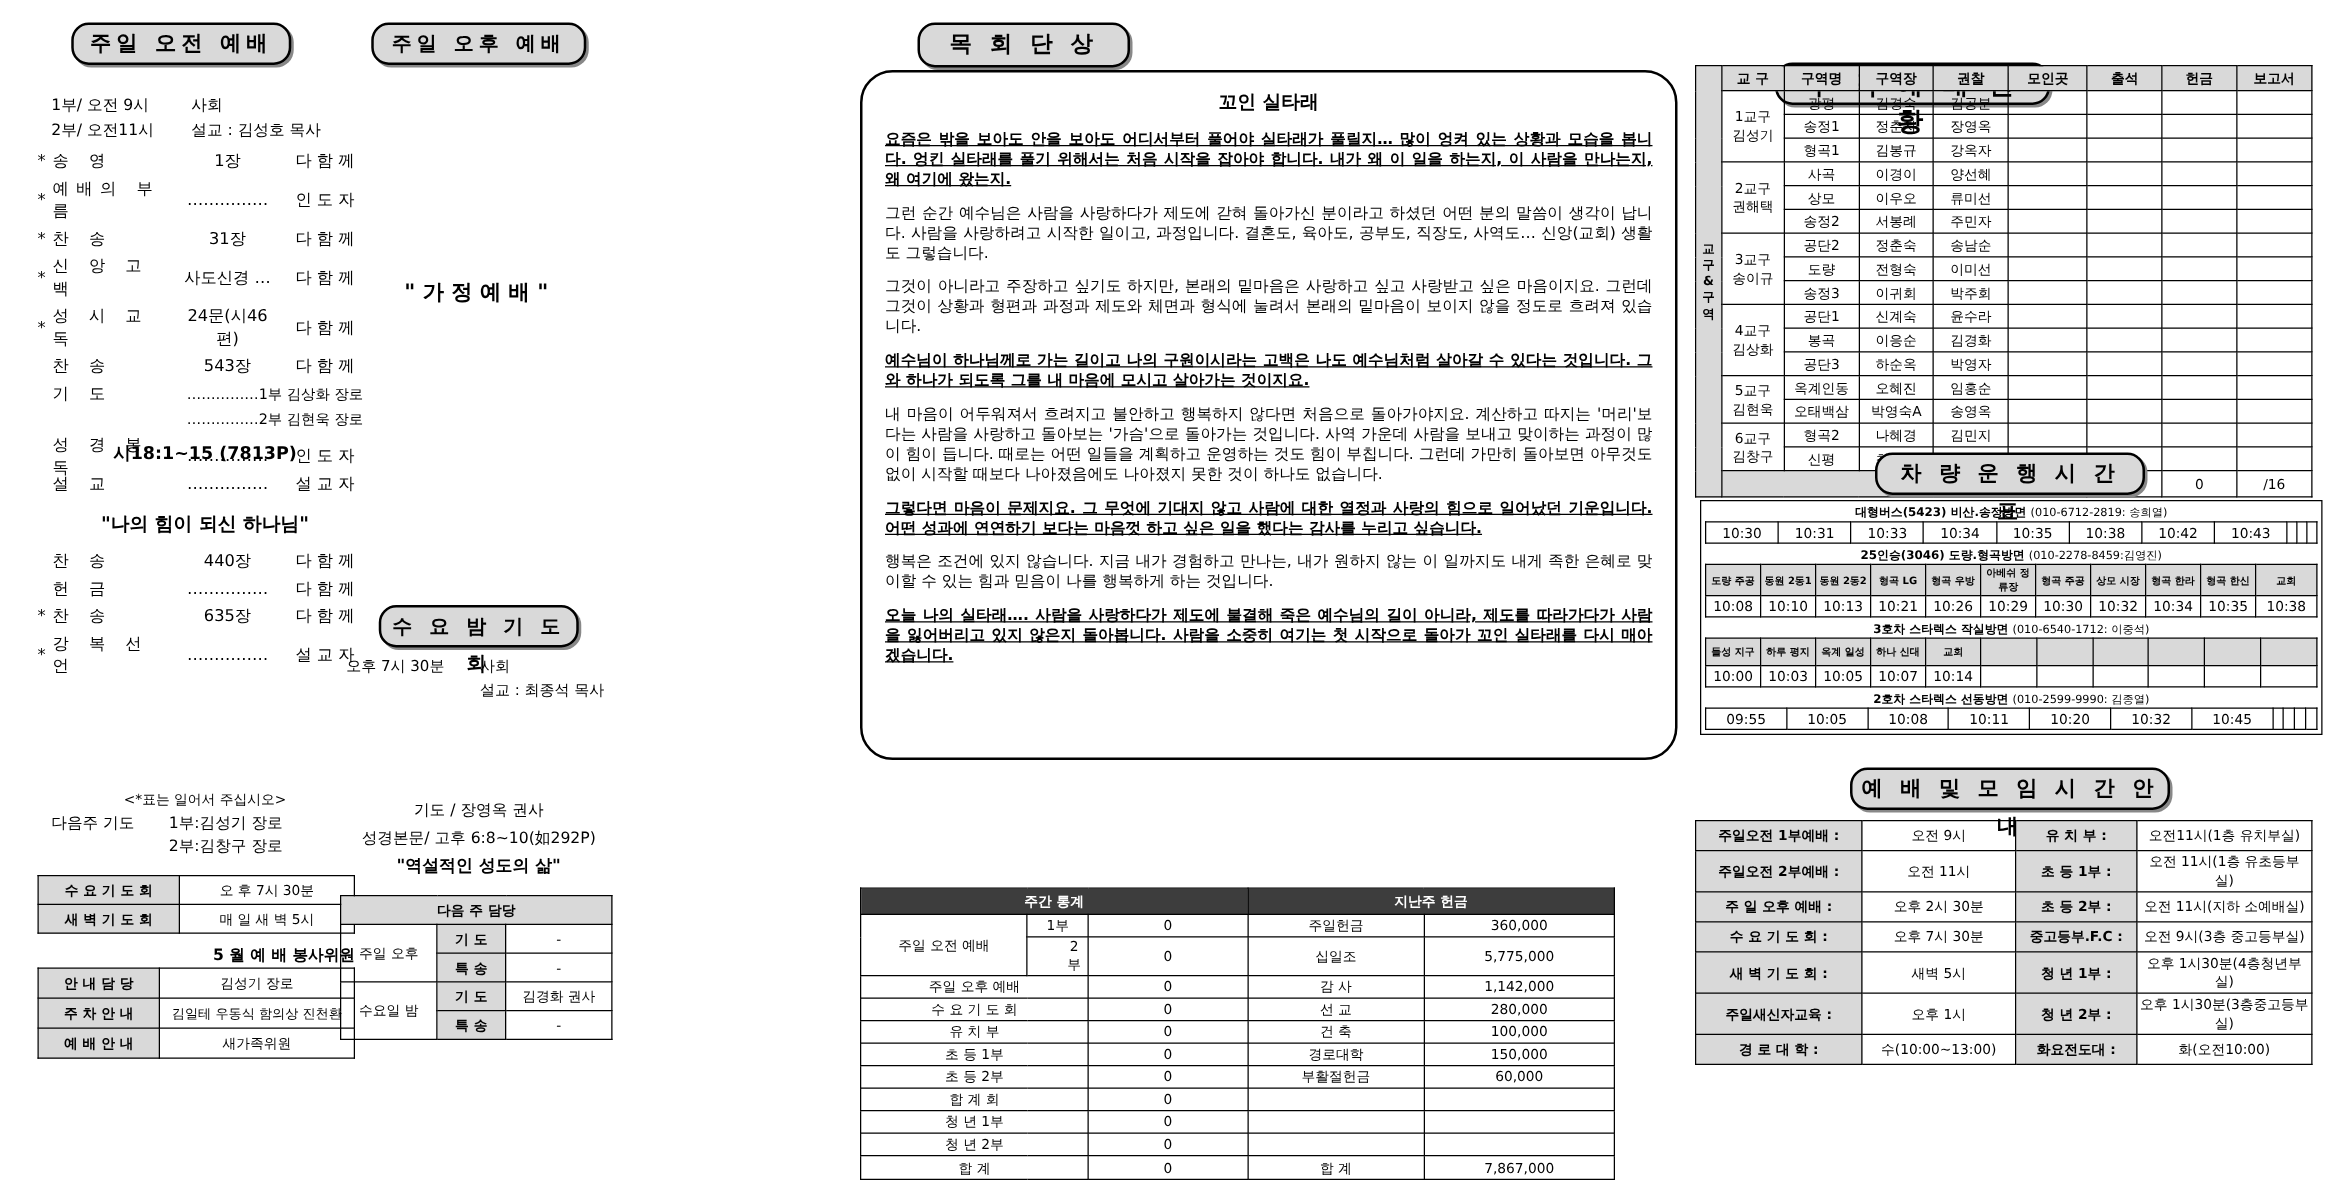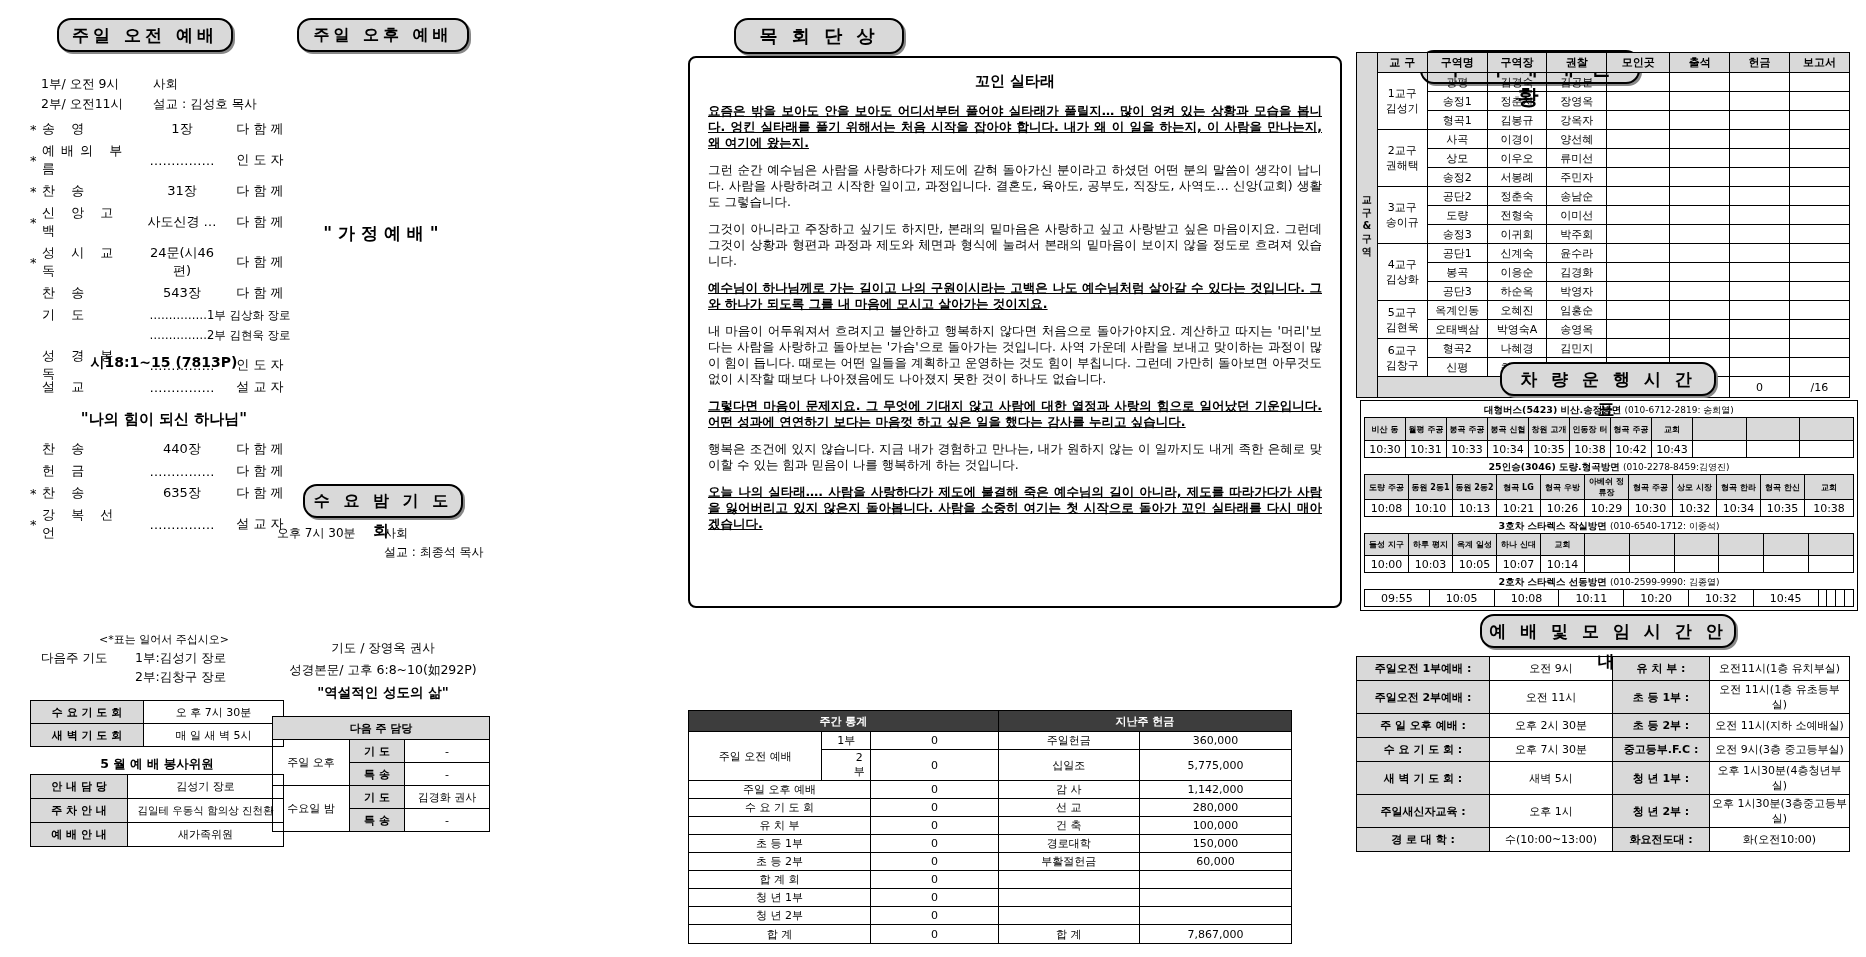--- a/index.html
+++ b/index.html
@@ -15,21 +15,21 @@
   .banner span{display:inline-block;padding:0 6px;}
   table{border-collapse:collapse;}
   .grid td,.grid th{border:1px solid #000;font-size:11px;text-align:center;padding:1px 2px;}
   .grid .hd{background:#d9d9d9;font-weight:bold;}
   .noline td{border:none;}
   .tiny{font-size:9px;}
   .b{font-weight:bold;}
   .u{text-decoration:underline;}
   .ctr{text-align:center;}
   
-  .roundbox{border:2px solid #000;border-radius:8px;padding:14px 18px;background:#fff;}
+  .roundbox{border:2px solid #000;border-radius:26px;padding:14px 18px;background:#fff;}
   p.sm{font-size:12.5px;line-height:16px;margin:0 0 11px 0;text-align:justify;}
   .order td{font-size:13px;padding:2px 0;}
   .ordname{letter-spacing:6px;}
   .wk td,.wk th{border:1px solid #000;font-size:11px;padding:1px 2px;text-align:center;}
   .wkhd{background:#3d3d3d;color:#fff;font-weight:bold;}
 </style>
 </head>
 <body>
 
 <div class="page">
@@ -183,21 +183,21 @@
       <td class="hd" style="width:108px;height:20px;">수 요 기 도 회</td>
       <td style="height:20px;">오 후 7시 30분</td>
     </tr>
     <tr>
       <td class="hd" style="height:20px;margin-top:19px;">새 벽 기 도 회</td>
       <td style="height:20px;">매 일 새 벽 5시</td>
     </tr>
   </tbody>
     </table>
 
-  <div class="abs ctr b" style="left:30px;top:756px;width:254px;font-size:12.5px;">5 월 예 배 봉사위원</div>
+  <div class="abs ctr b" style="left:30px;top:756px;width:254px;font-size:12.5px;text-align:right;">5 월 예 배 봉사위원</div>
 
   <table class="abs grid" style="left:30px;top:774px;width:254px;">
     <tbody>
         <tr>
       <td class="hd" style="width:92px;height:21px;">안 내 담 당</td>
       <td style="height:21px;">김성기 장로</td>
     </tr>
     <tr>
       <td class="hd" style="height:21px;">주 차 안 내</td>
       <td style="height:21px;font-size:10.5px;">김일테 우동식 함의상 진천환</td>
@@ -545,33 +545,20 @@
 
   <div class="abs" style="left:1360px;top:400px;width:490px;border:1px solid #000;padding:3px;">
 
     <div class="ctr tiny b" style="font-size:9.5px;">
       <span>대형버스(5423)</span>
       <span>비산.송정방면</span>
       <span class="tiny" style="font-weight:normal;">(010-6712-2819: 송희열)</span>
     </div>
     <table class="grid" style="width:100%;">
       <tbody>
-          <tr>
-        <td class="hd tiny" style="width:36px;height:20px;font-size:8px;">비산 동</td>
-        <td class="hd tiny" style="width:36px;font-size:8px;">월평 주공</td>
-        <td class="hd tiny" style="width:36px;font-size:8px;">봉곡 주공</td>
-        <td class="hd tiny" style="width:36px;font-size:8px;">봉곡 신협</td>
-        <td class="hd tiny" style="width:36px;font-size:8px;">창원 고개</td>
-        <td class="hd tiny" style="width:36px;font-size:8px;">인동장 터</td>
-        <td class="hd tiny" style="width:36px;font-size:8px;">형곡 주공</td>
-        <td class="hd tiny" style="width:36px;font-size:8px;">교회</td>
-        <td class="hd" style="font-size:8px;"></td>
-            <td class="hd" style="font-size:8px;"></td>
-            <td class="hd" style="font-size:8px;"></td>
-      </tr>
       <tr>
         <td class="tiny" style="height:14px;">10:30</td>
         <td class="tiny">10:31</td>
         <td class="tiny">10:33</td>
         <td class="tiny">10:34</td>
         <td class="tiny">10:35</td>
         <td class="tiny">10:38</td>
         <td class="tiny">10:42</td>
         <td class="tiny">10:43</td>
         <td></td>

